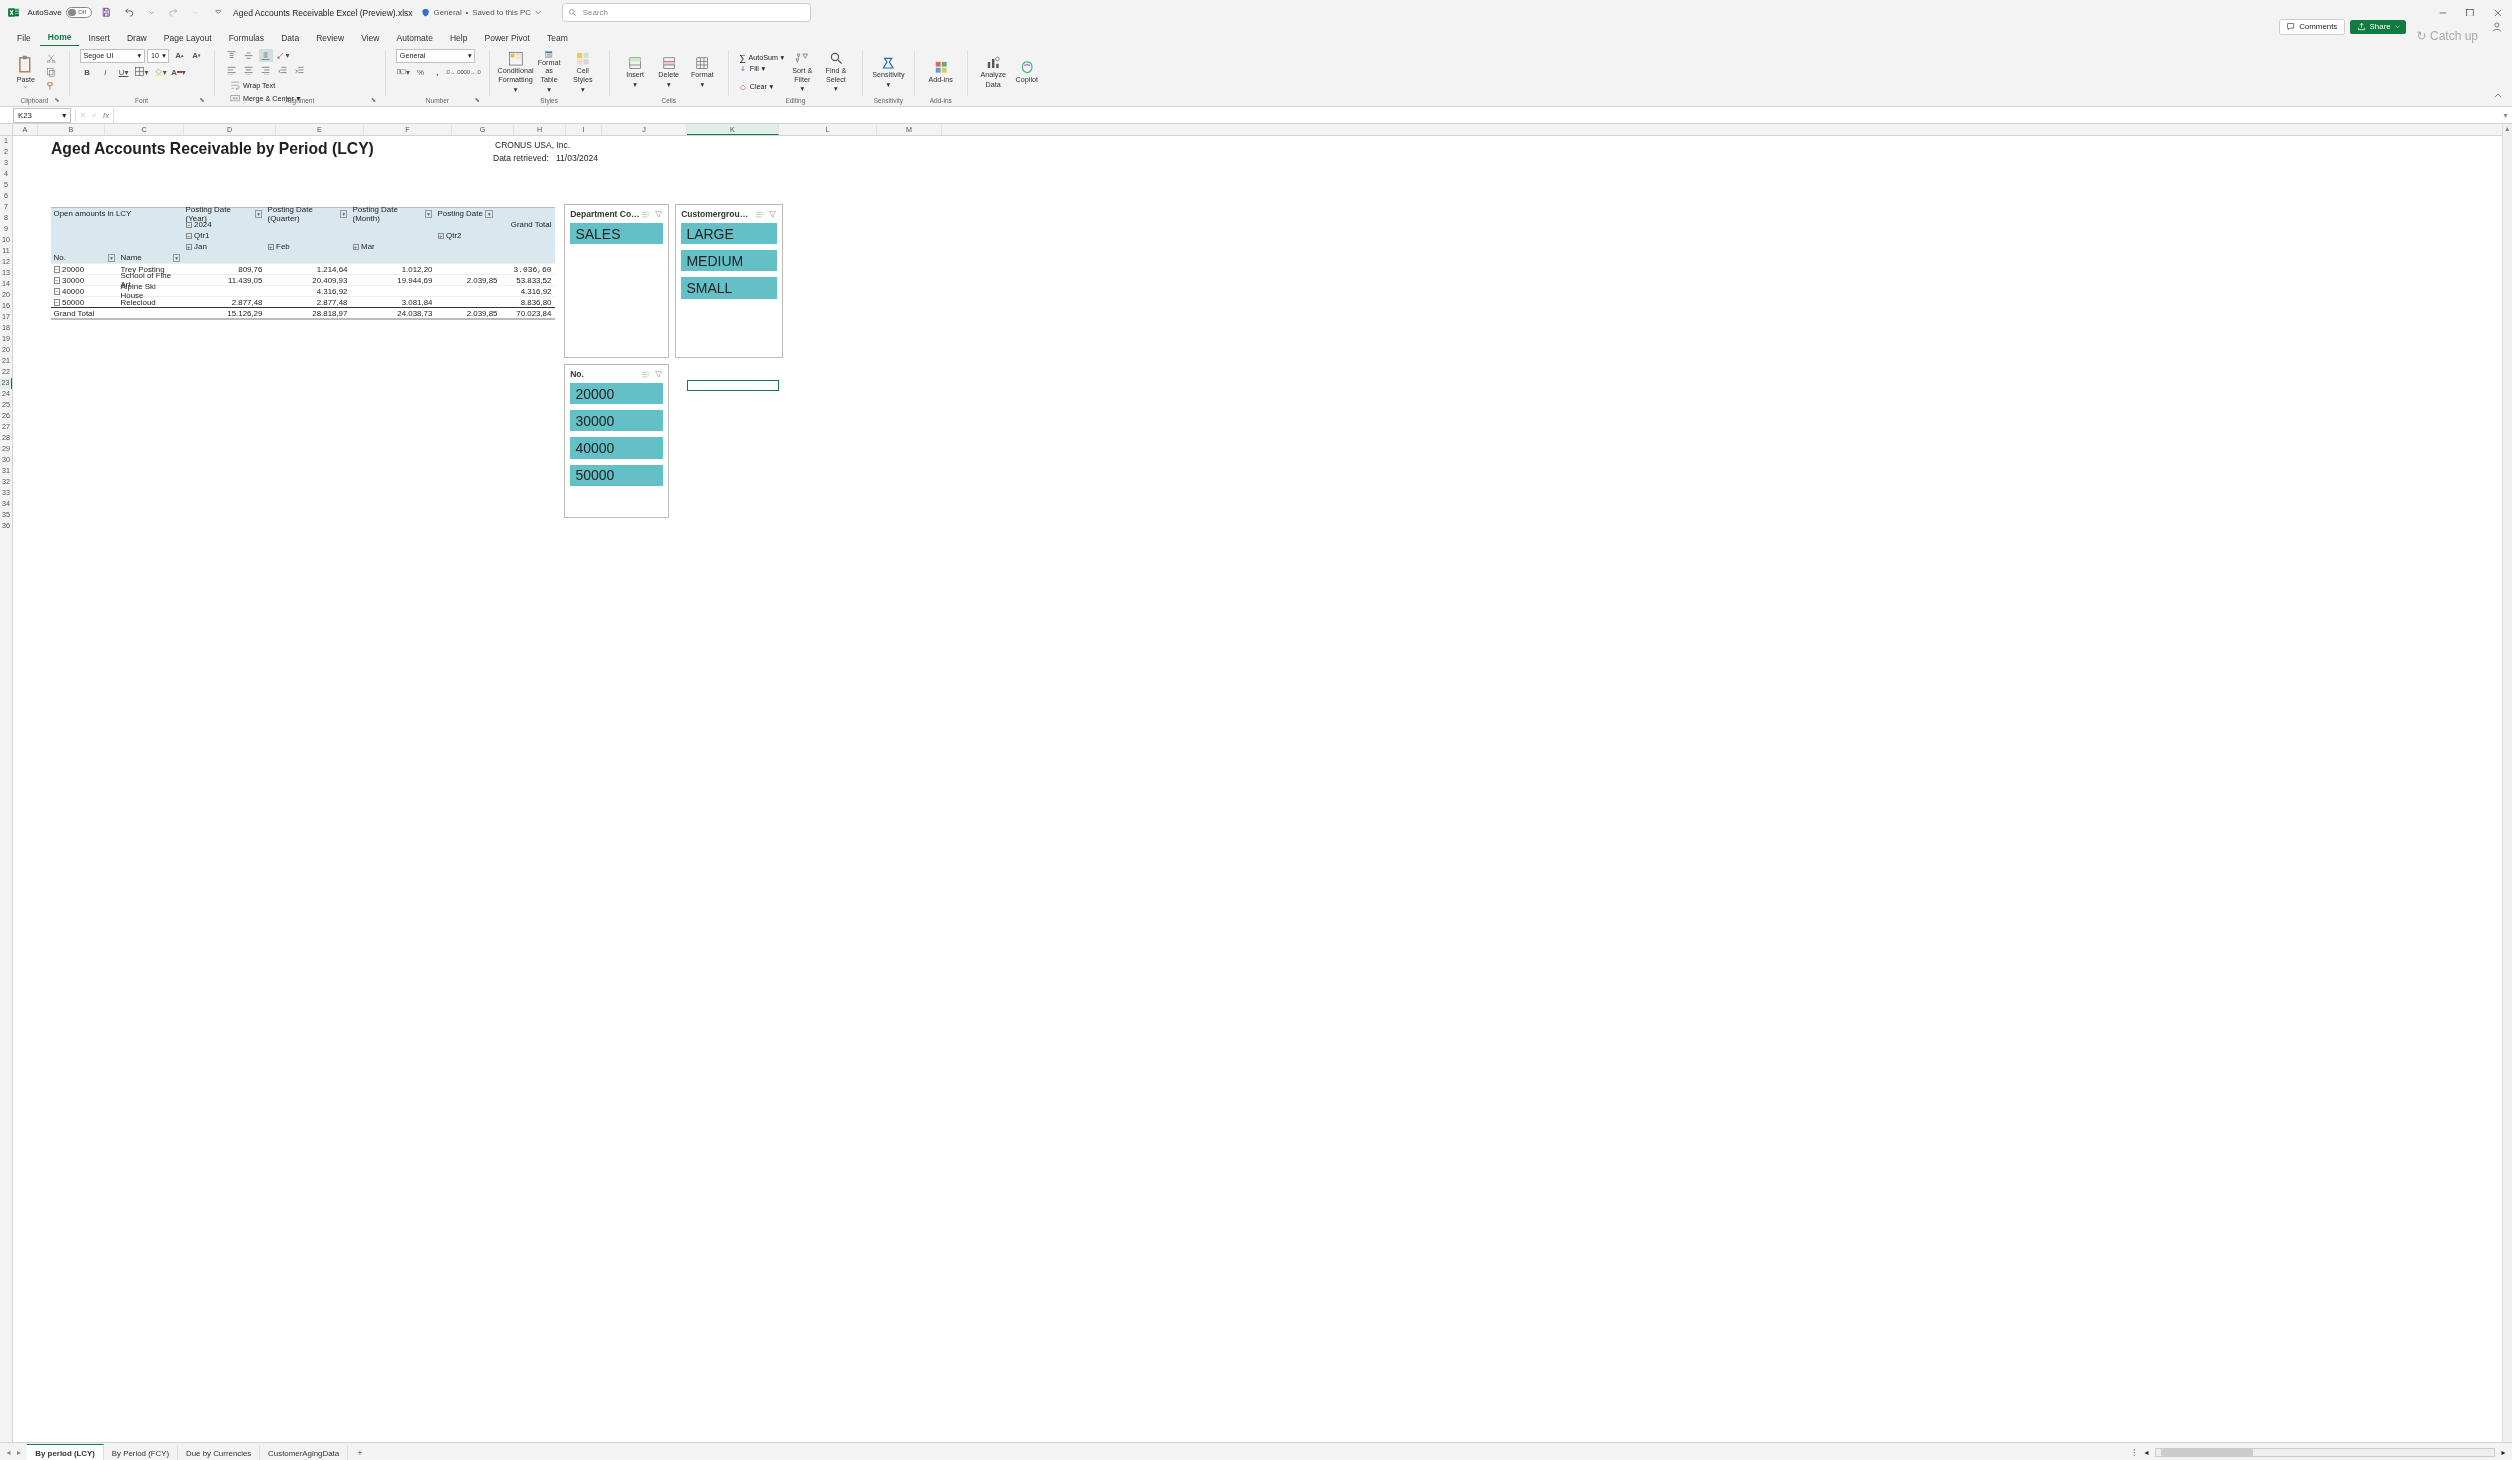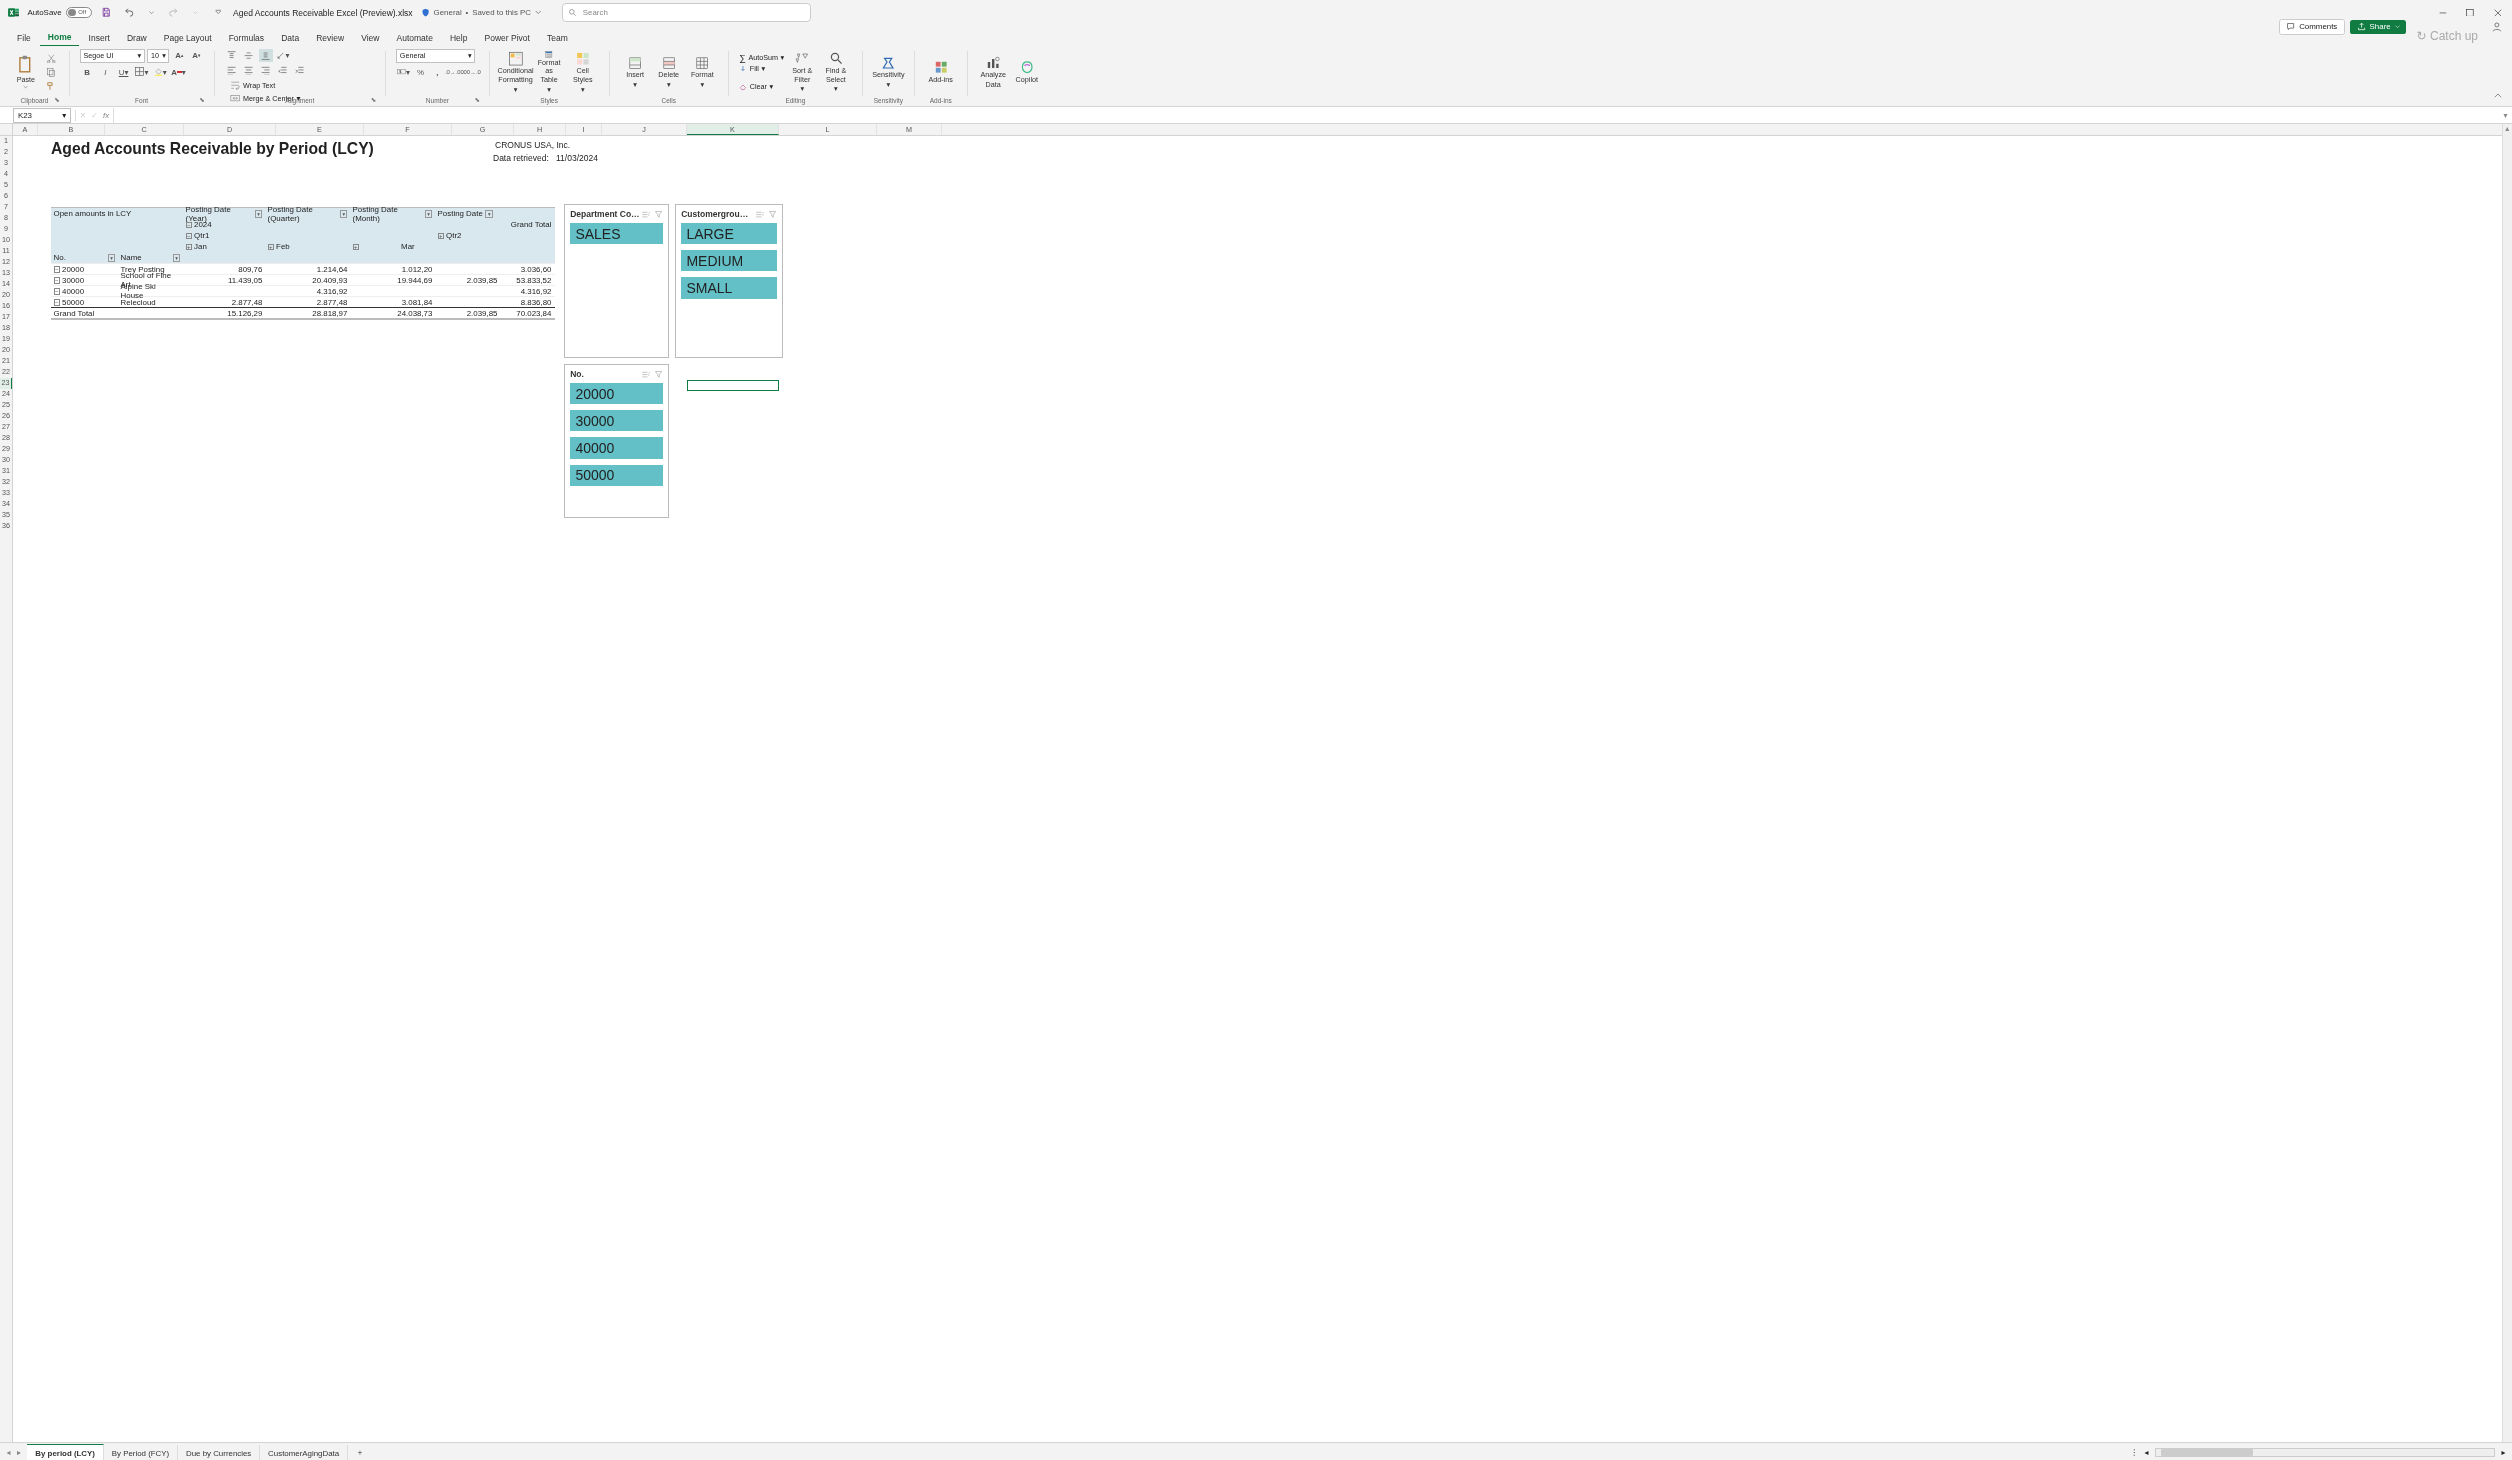--- a/index.html
+++ b/index.html
@@ -664,21 +664,21 @@
         <div class="hdr-row">
             <div class="pcell" style="width:132px;"></div>
             <div class="pcell" style="width:82px;">
               <span class="plus">+</span>
               <span>Jan</span>
             </div>
             <div class="pcell" style="width:85px;">
               <span class="plus">+</span>
               <span>Feb</span>
             </div>
-            <div class="pcell" style="width:85px;gap:40px;">
+            <div class="pcell" style="width:85px;">
               <span class="plus">+</span>
               <span>Mar</span>
             </div>
             <div class="pcell" style="width:65px;"></div>
             <div class="pcell" style="width:54px;"></div>
           </div>
 
         <div class="hdr-row">
           <div class="pcell" style="width:67px;">
               <span>No.</span>
@@ -696,21 +696,21 @@
         </div>
 
         <div id="pivot-rows">
             <div class="body-row">
               <div class="pcell" style="width:67px;"><span class="plus">−</span>20000</div>
               <div class="pcell" style="width:65px;">Trey Posting</div>
               <div class="pcell r" style="width:82px;">809,76</div>
               <div class="pcell r" style="width:85px;">1.214,64</div>
               <div class="pcell r" style="width:85px;">1.012,20</div>
               <div class="pcell r" style="width:65px;"></div>
-              <div class="pcell r" style="width:54px;">3.036,60</div>
+              <div class="pcell r" style="width:54px;font-family:Liberation Mono, monospace;">3.036,60</div>
             </div>
             <div class="body-row">
               <div class="pcell" style="width:67px;"><span class="plus">−</span>30000</div>
               <div class="pcell" style="width:65px;">School of Fine Art</div>
               <div class="pcell r" style="width:82px;">11.439,05</div>
               <div class="pcell r" style="width:85px;">20.409,93</div>
               <div class="pcell r" style="width:85px;">19.944,69</div>
               <div class="pcell r" style="width:65px;">2.039,85</div>
               <div class="pcell r" style="width:54px;">53.833,52</div>
             </div>

